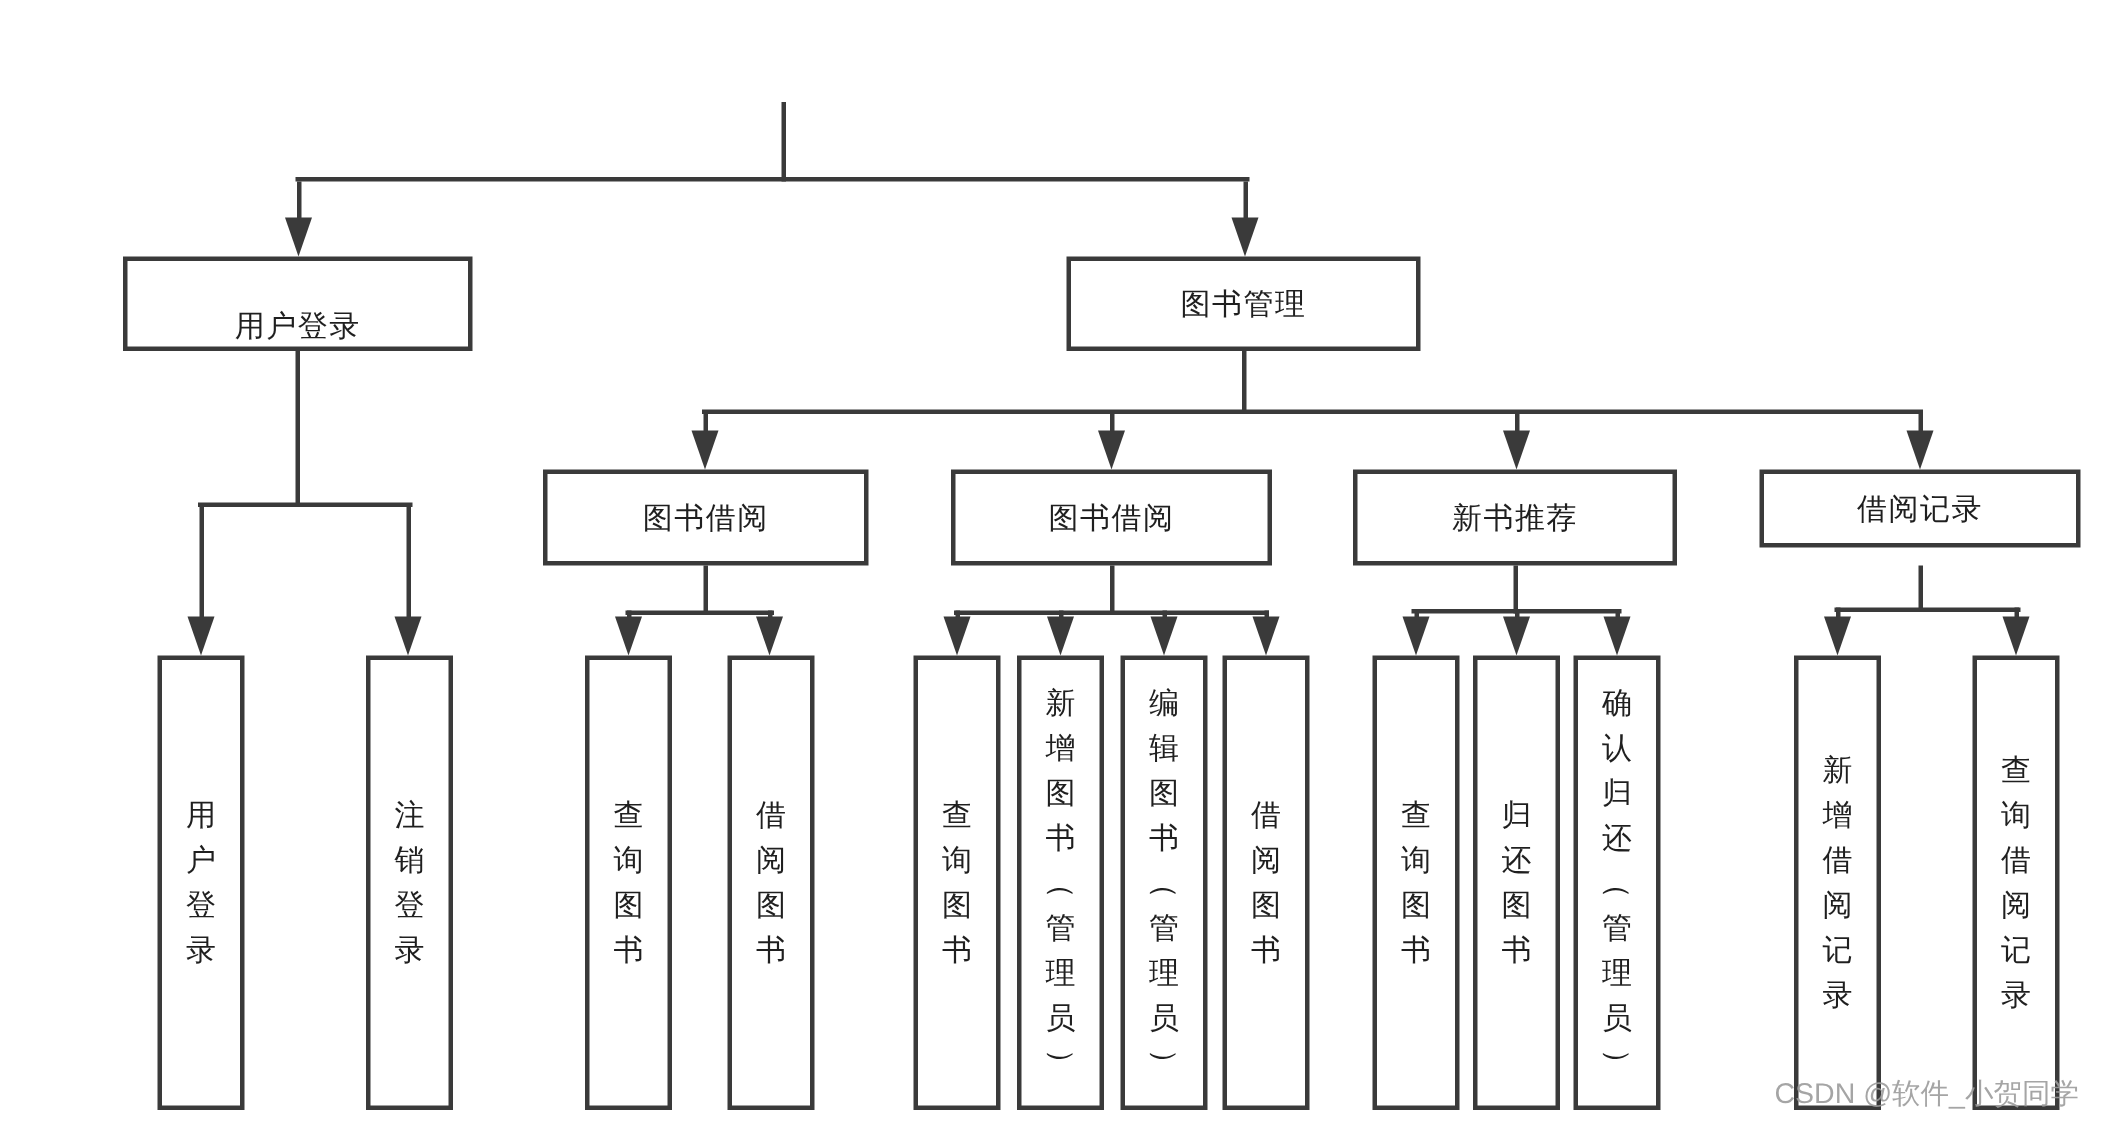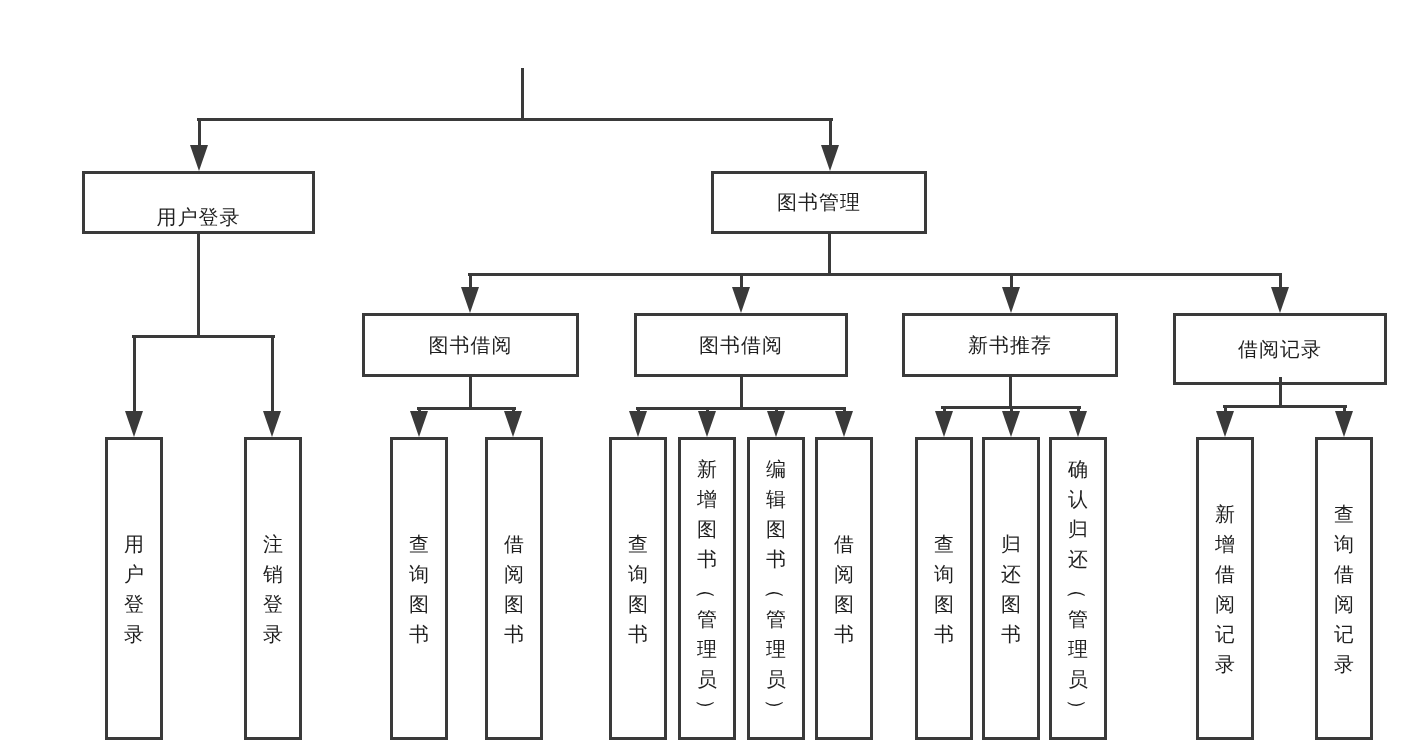--- a/index.html
+++ b/index.html
@@ -40,37 +40,37 @@
 </head>
 <body>
 
 <div class="canvas">
 
 
   <div class="box" style="left:82px;top:171px;width:233px;height:63px;align-items:flex-end;">
     <span>用户登录</span>
   </div>
 
-  <div class="box" style="left:711px;top:171px;width:216px;height:63px;">
+  <div class="box" style="left:711px;top:171px;width:236px;height:63px;">
     <span>图书管理</span>
   </div>
 
   <div class="box" style="left:362px;top:313px;width:217px;height:64px;">
     <span>图书借阅</span>
   </div>
 
   <div class="box" style="left:634px;top:313px;width:214px;height:64px;">
     <span>图书借阅</span>
   </div>
 
   <div class="box" style="left:902px;top:313px;width:216px;height:64px;">
     <span>新书推荐</span>
   </div>
 
-  <div class="box" style="left:1173px;top:313px;width:214px;height:72px;">
+  <div class="box" style="left:1173px;top:313px;width:214px;height:52px;">
     <span>借阅记录</span>
   </div>
 
   <div class="box leaf" style="left:105px;">
     <div class="vtext">
         <span class="vchar">用</span>
         <span class="vchar">户</span>
         <span class="vchar">登</span>
         <span class="vchar">录</span>
       </div>
@@ -247,14 +247,15 @@
   <div class="vline" style="left:1077px;top:406px;height:9px;"></div>
   <div class="arrow" style="left:1069px;top:411px;"></div>
 
   <div class="vline" style="left:1279px;top:377px;height:31px;"></div>
   <div class="hline" style="left:1223px;top:405px;width:124px;"></div>
   <div class="vline" style="left:1224px;top:405px;height:10px;"></div>
   <div class="arrow" style="left:1216px;top:411px;"></div>
   <div class="vline" style="left:1343px;top:405px;height:10px;"></div>
   <div class="arrow" style="left:1335px;top:411px;"></div>
 
+  <div class="watermark">CSDN @软件_小贺同学</div>
 
 </div>
 
 </body></html>

